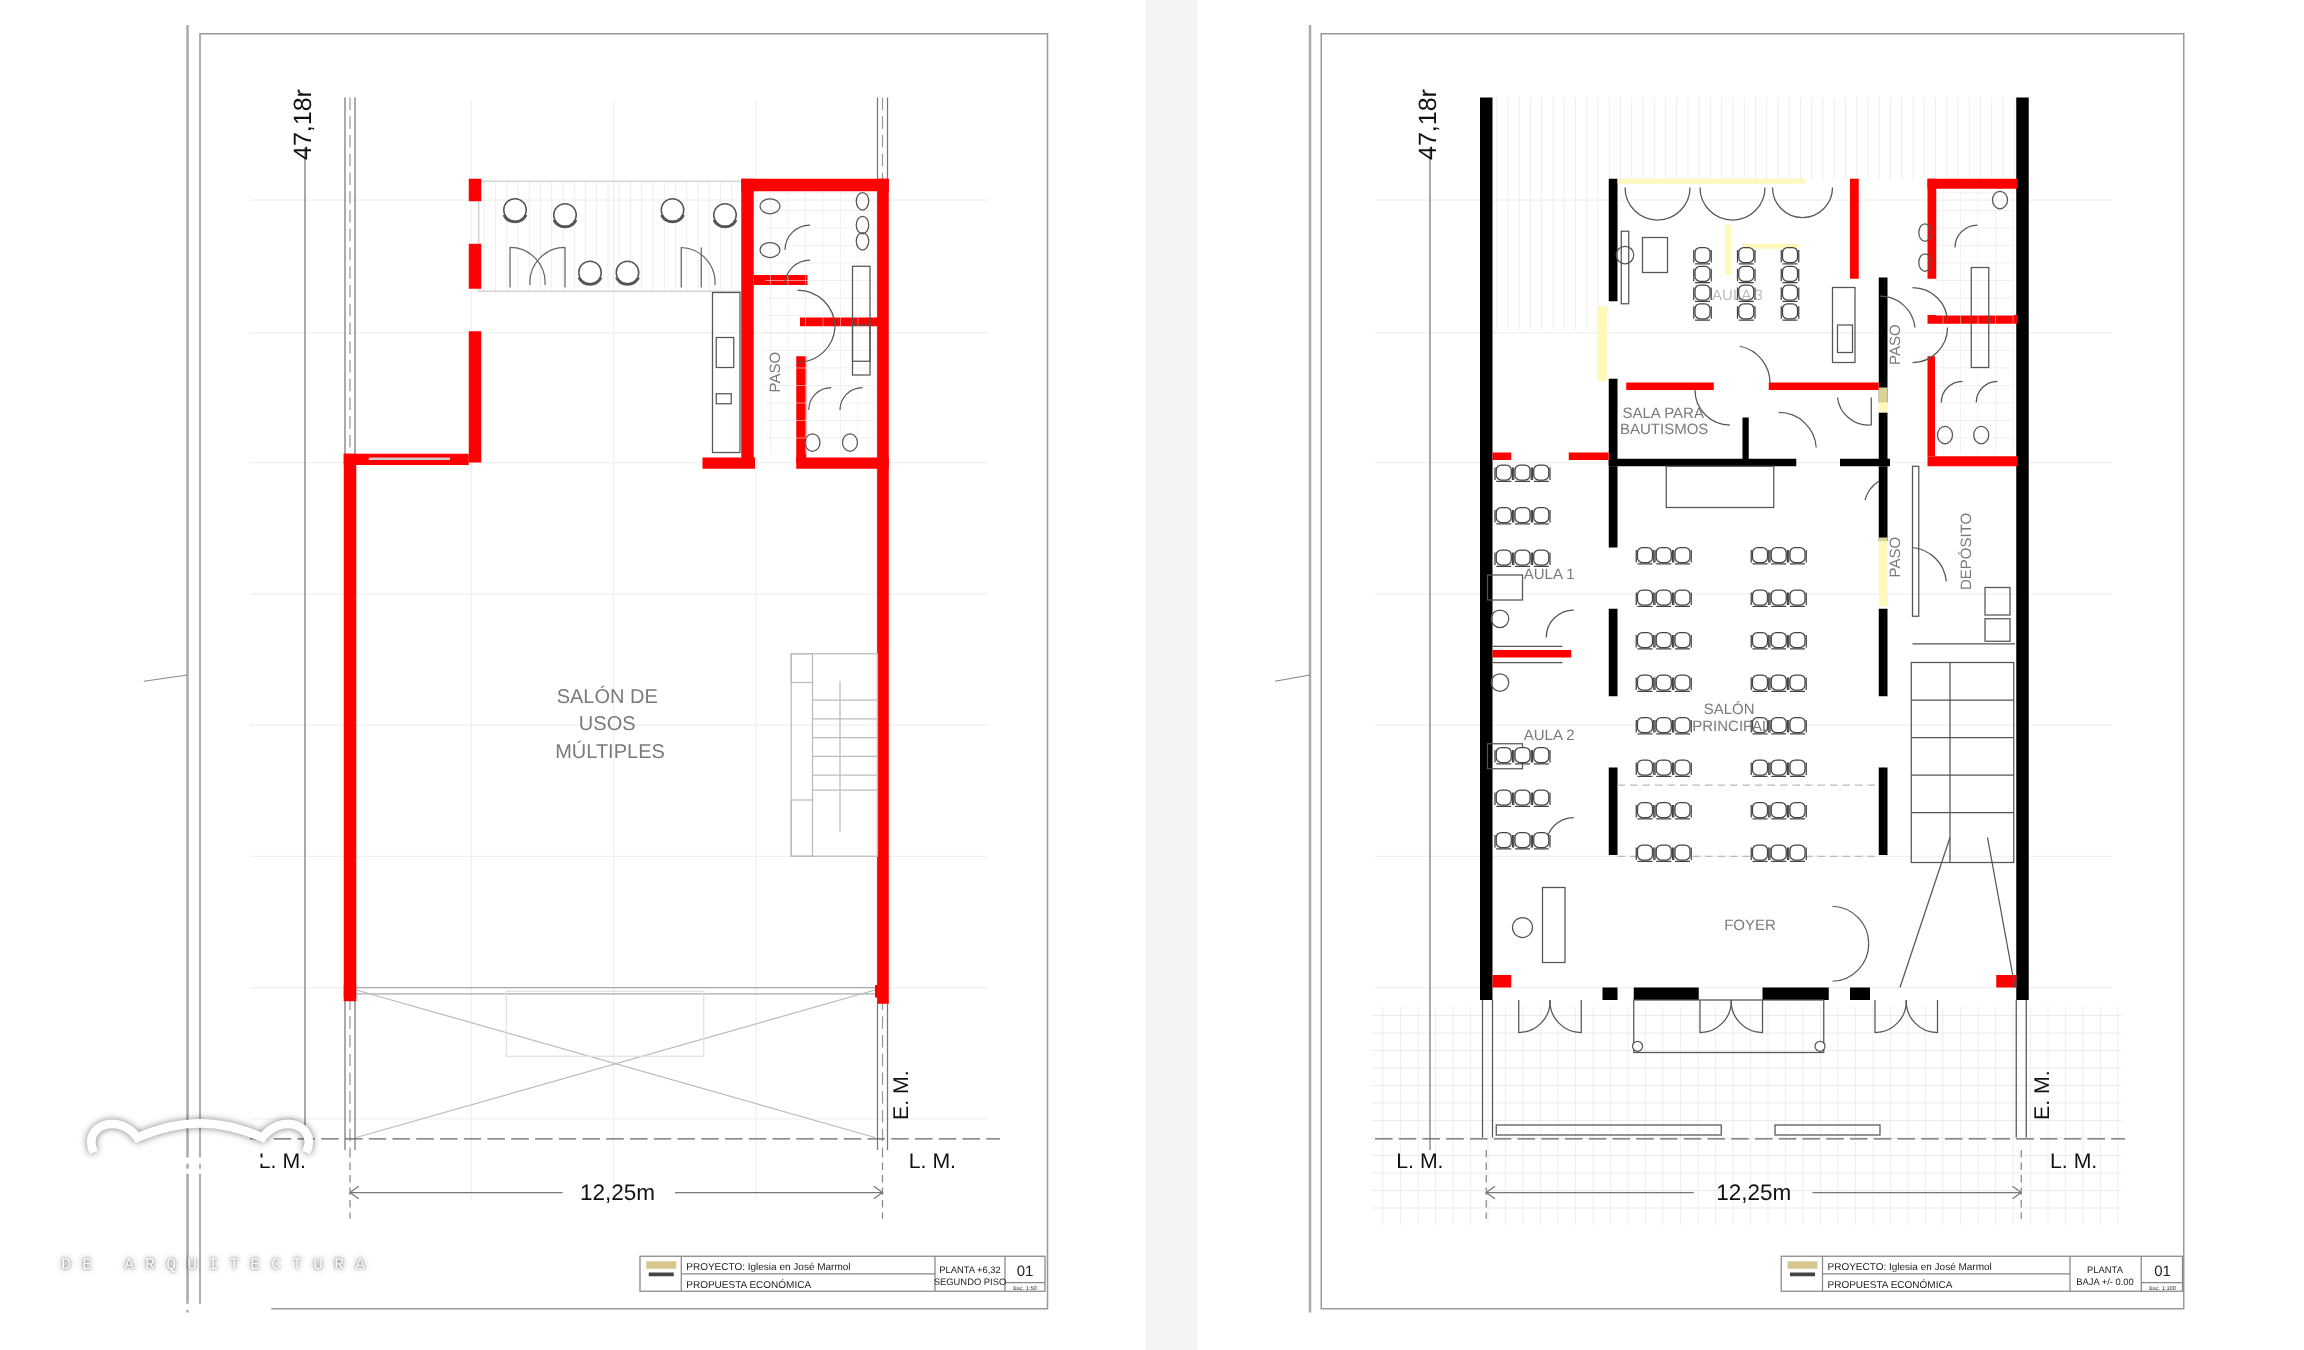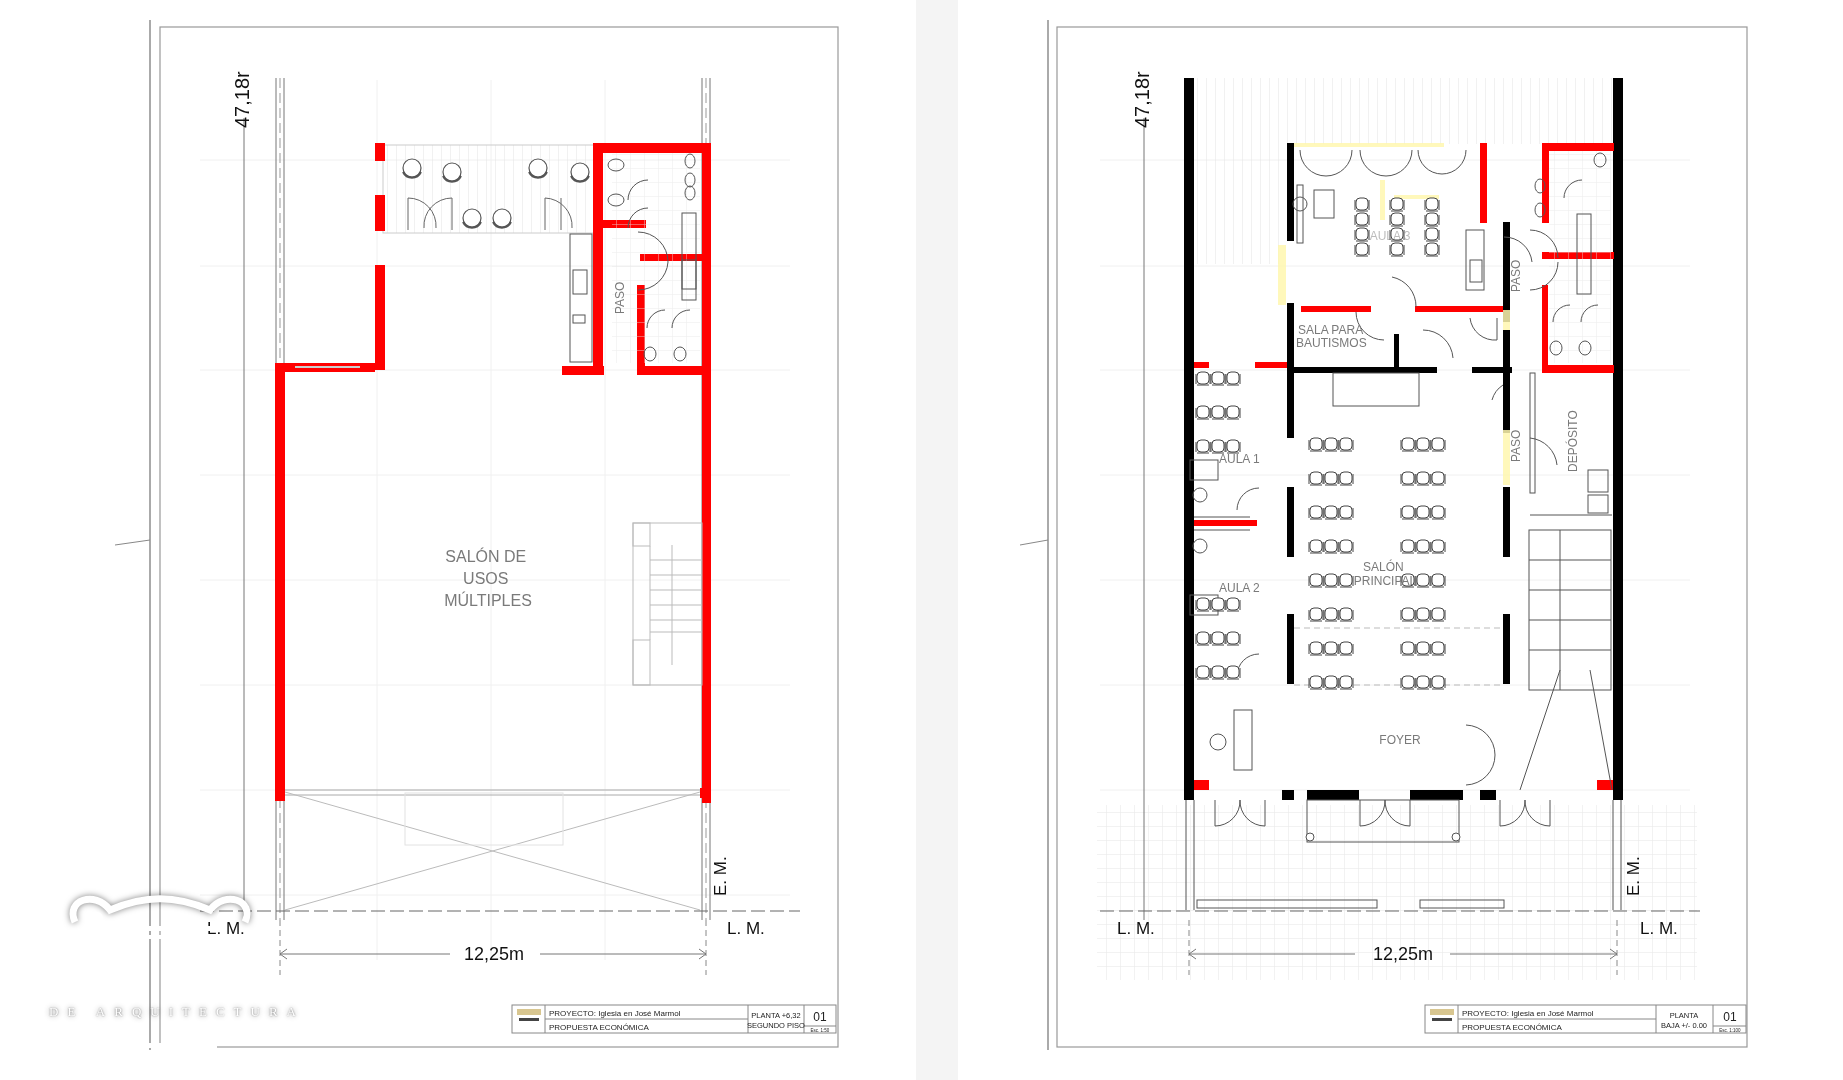--- a/index.html
+++ b/index.html
@@ -5,21 +5,21 @@
   html,body{margin:0;padding:0;background:#fff;}
   body{width:1843px;height:1080px;position:relative;overflow:hidden;font-family:"Liberation Sans",sans-serif;}
   .divider{position:absolute;left:916px;top:0;width:42px;height:1080px;background:#f4f4f4;}
   svg{position:absolute;left:0;top:0;}
   .lbl{fill:#7a7a7a;font-family:"Liberation Sans",sans-serif;}
   .dim{fill:#111;font-family:"Liberation Sans",sans-serif;}
   .tb-text{fill:#222;font-family:"Liberation Sans",sans-serif;}
   .logo{position:absolute;left:55px;top:880px;width:210px;height:180px;color:#fff;text-align:center;
         text-shadow:0 0 6px rgba(0,0,0,.55),0 0 2px rgba(0,0,0,.6);}
   .logo .name{font-family:"DejaVu Sans Mono",monospace;font-weight:bold;font-size:34px;letter-spacing:1px;position:absolute;left:6px;top:78px;}
-  .logo .sub{font-family:Liberation Serif, serif;font-size:13px;letter-spacing:9px;position:absolute;left:-6px;top:124px;white-space:nowrap;opacity:.9;}
+  .logo .sub{font-family:Liberation Mono, monospace;font-size:13px;letter-spacing:9px;position:absolute;left:-6px;top:124px;white-space:nowrap;opacity:.9;}
 </style>
 </head>
 <body>
 
 <div class="divider"></div>
 
 <svg width="1843" height="1080" viewBox="0 0 1843 1080">
   <defs>
     <pattern id="grid" width="14" height="14" patternUnits="userSpaceOnUse">
       <path d="M14 0 L0 0 0 14" fill="none" stroke="#e6e6e6" stroke-width="1"></path>

